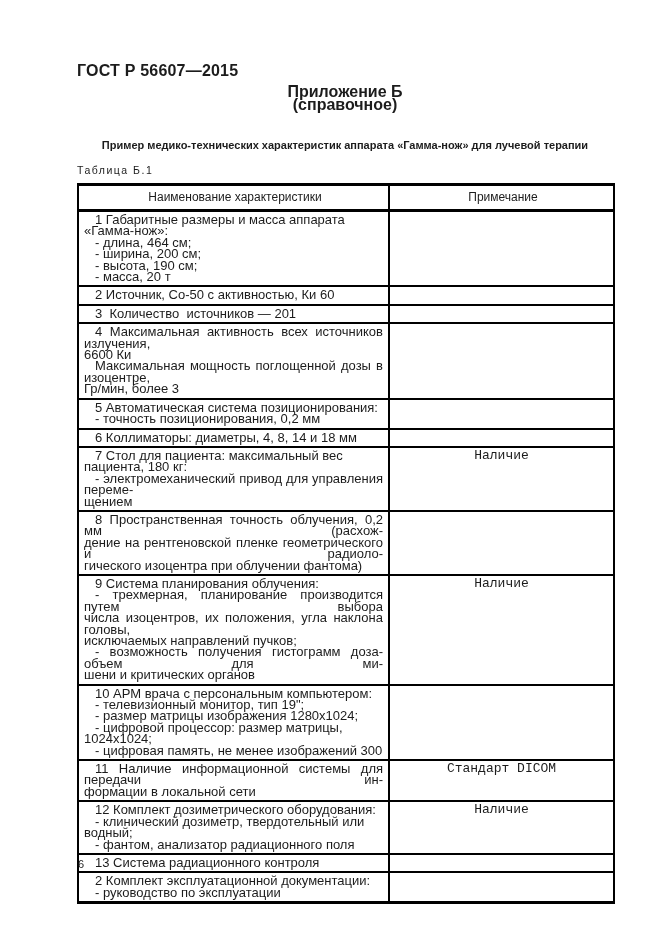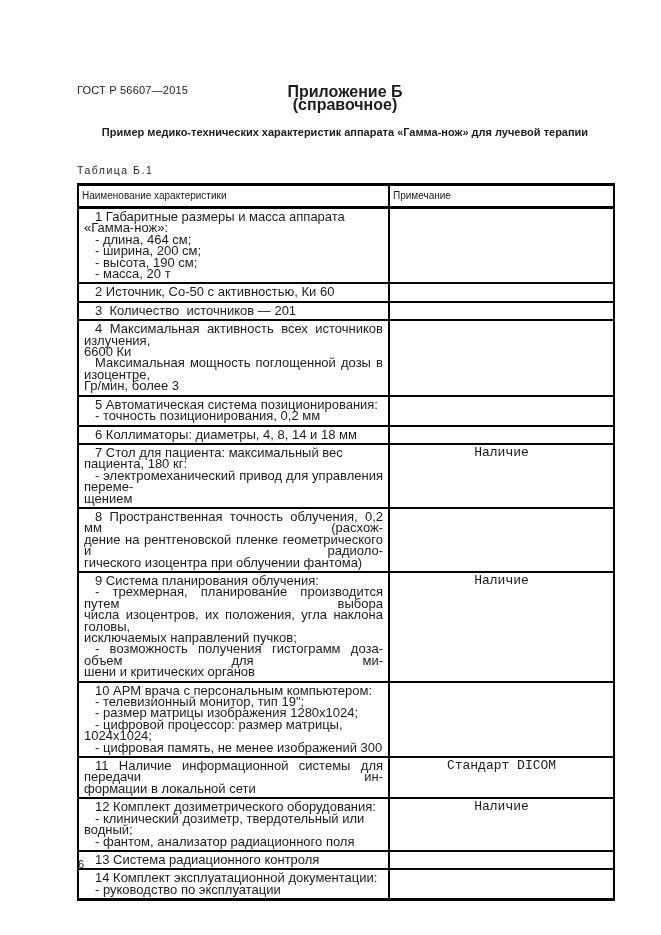--- a/index.html
+++ b/index.html
@@ -8,50 +8,50 @@
     background: #ffffff;
     font-family: "Liberation Sans", sans-serif;
     color: #1c1c1c;
     position: relative;
     overflow: hidden;
   }
   .page { position: absolute; inset: 0; background: #fff; }
 
   .doc-number {
     position: absolute; left: 77px; top: 62px;
-    font-size: 11px; font-weight: normal; letter-spacing: 0.2px; margin-top: 22px;
+    font-size: 16px; font-weight: bold; letter-spacing: 0.2px;
   }
   .appendix-block {
     position: absolute; left: 77px; top: 85px; width: 536px;
     text-align: center; font-size: 16px; font-weight: bold; line-height: 13px;
   }
   .section-title {
-    position: absolute; left: 77px; top: 126px; width: 536px;
+    position: absolute; left: 77px; top: 139px; width: 536px;
     text-align: center; font-size: 11px; font-weight: bold; line-height: 13px;
   }
   .table-label {
     position: absolute; left: 77px; top: 164px;
     font-size: 10.5px; letter-spacing: 1.5px;
   }
 
   table.gost {
     position: absolute; left: 77px; top: 183px;
     width: 536px;
     border-collapse: collapse;
     table-layout: fixed;
     border: 2px solid #000;
     border-top-width: 3px;
     border-bottom-width: 3px;
   }
   table.gost col.c1 { width: 311px; }
   table.gost col.c2 { width: 225px; }
   table.gost th {
     font-weight: normal;
-    font-size: 10px;
-    text-align: left;
+    font-size: 12px;
+    text-align: center;
     padding: 4px 0 5px 3px;
     border: 2px solid #000;
     border-bottom-width: 3px;
   }
   table.gost td {
     vertical-align: top;
     font-size: 13px;
     line-height: 11.4px;
     padding: 2px 5px 3px 5px;
     border: 2px solid #000;
@@ -191,21 +191,21 @@
           <td class="note-cell">Наличие</td>
         </tr>
         <tr>
           <td>
             <div class="line ind">13 Система радиационного контроля</div>
           </td>
           <td class="note-cell"></td>
         </tr>
         <tr>
           <td>
-            <div class="line ind">14 Комплект эксплуатационной документации:</div>
+            <div class="line ind">2 Комплект эксплуатационной документации:</div>
             <div class="line ind">- руководство по эксплуатации</div>
           </td>
           <td class="note-cell"></td>
         </tr>
       </tbody>
   </table>
 
   <div class="page-number">6</div>
 
 </div>

